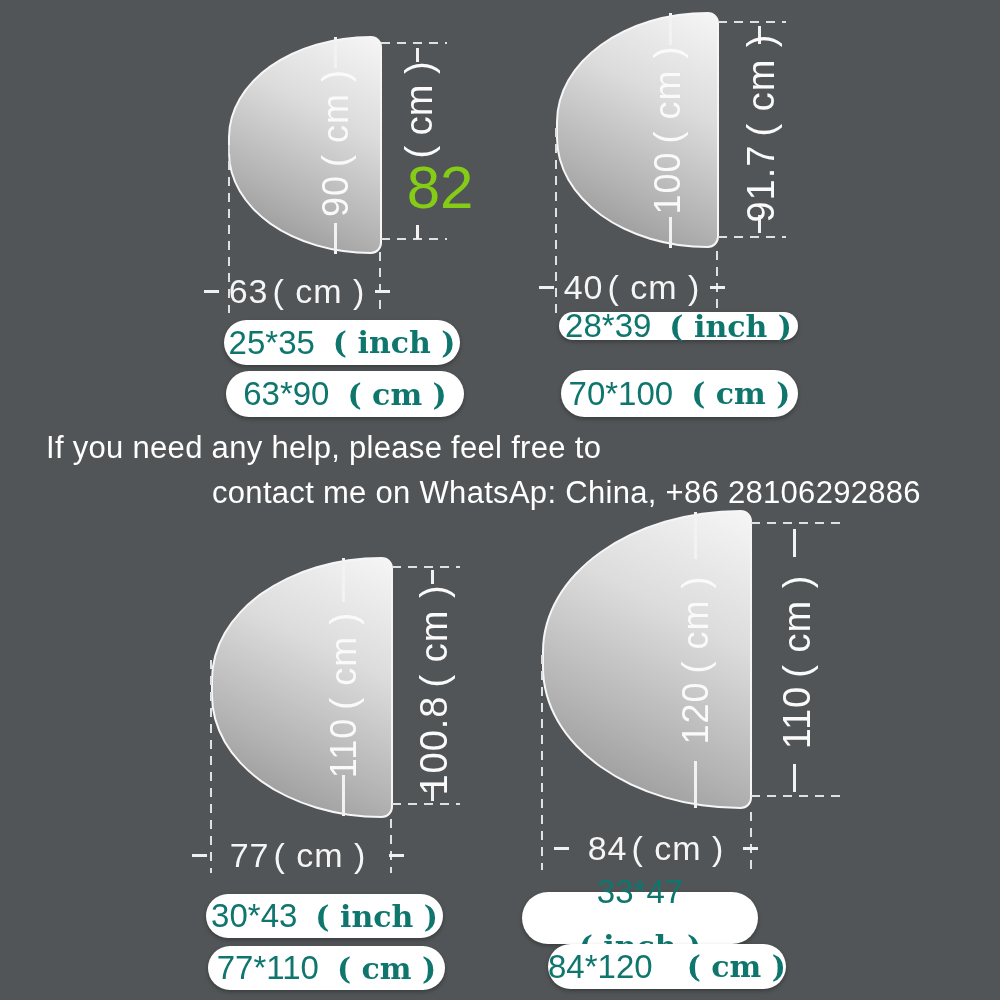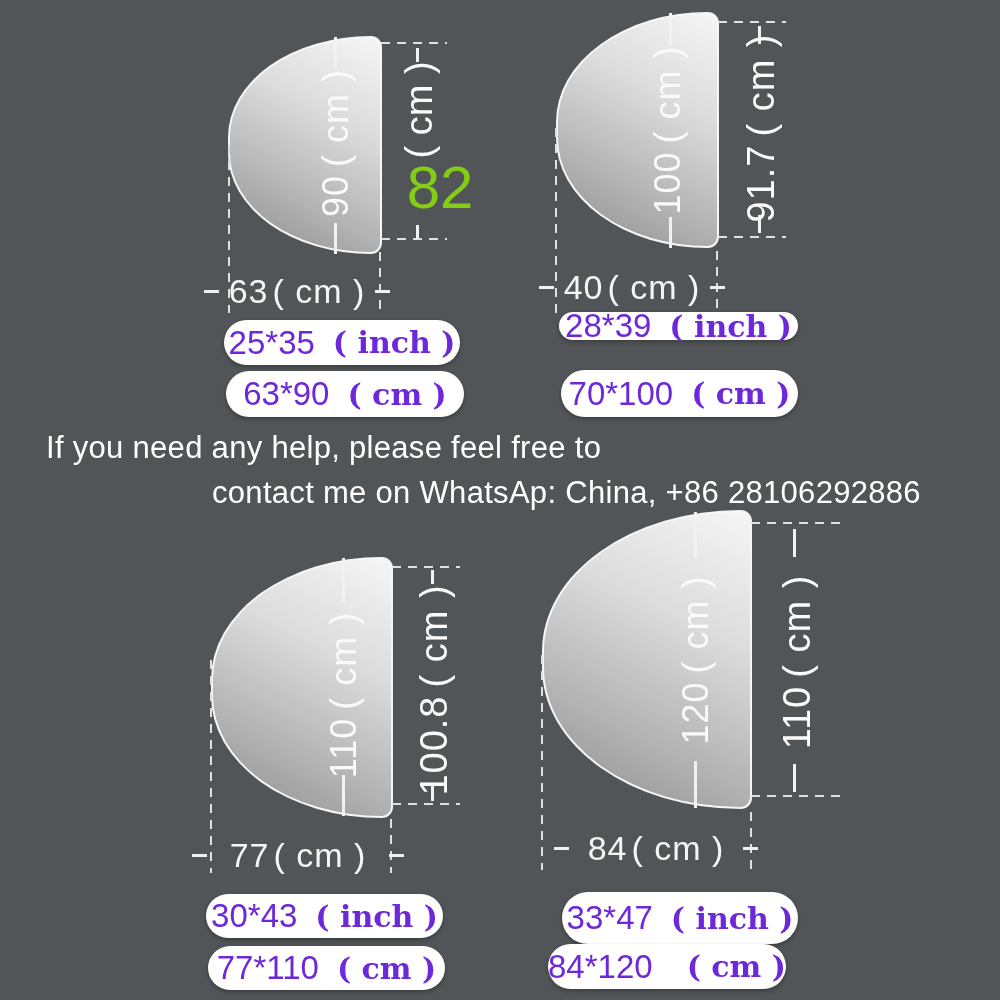--- a/index.html
+++ b/index.html
@@ -99,31 +99,31 @@
   .hdim .txt { display:flex; align-items:baseline; gap:4px; white-space:nowrap; }
   .p0 .hdim { left:204px; top:269px; width:186px; }
   .p1 .hdim { left:539px; top:265px; width:186px; }
   .p2 .hdim { left:192px; top:833px; width:212px; }
   .p3 .hdim { left:554px; top:826px; width:204px; }
 
   
   .pill {
     position:absolute; background:#ffffff; border-radius:999px;
     display:flex; align-items:center; justify-content:center; gap:18px;
-    color:#6d28d9; font-size:33px; white-space:nowrap;
+    color:#0f766e; font-size:33px; white-space:nowrap;
     box-shadow:0 2px 4px rgba(0,0,0,.3);
   }
   .pill .u { font-family:"DejaVu Serif", serif; font-size:30px;font-weight:bold; }
   .p0 .pill.inch { left:224px; top:320px; width:236px; height:45px; }
   .p0 .pill.cm   { left:226px; top:371px; width:238px; height:46px; }
   .p1 .pill.inch { left:559px; top:312px; width:239px; height:28px; }
   .p1 .pill.cm   { left:561px; top:370px; width:237px; height:47px; }
   .p2 .pill.inch { left:206px; top:894px; width:237px; height:44px; }
   .p2 .pill.cm   { left:208px; top:946px; width:237px; height:44px; }
-  .p3 .pill.inch { left:562px; top:892px; width:236px; height:52px; }
+  .p3 .pill.inch { left:522px; top:892px; width:236px; height:52px;flex-direction:column; }
   .p3 .pill.cm   { left:548px; top:944px; width:238px; height:45px;justify-content:space-between; }
 
   
   .help { position:absolute; color:#ffffff; font-size:31px; letter-spacing:.3px; white-space:nowrap; }
   .help.l1 { left:46px;  top:430px; }
   .help.l2 { left:212px; top:475px; }
 </style>
 </head>
 <body>
 

